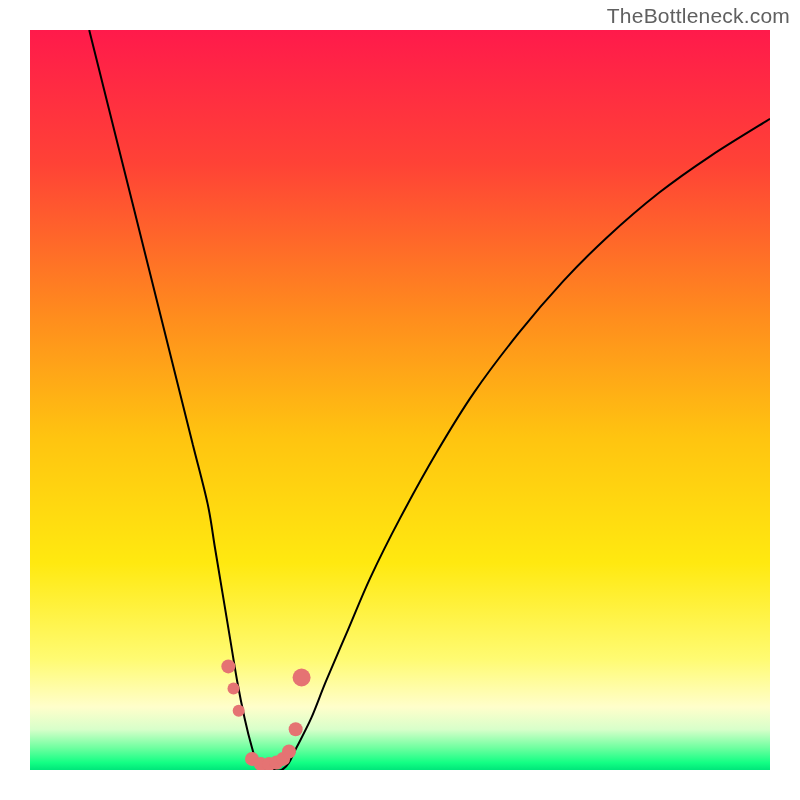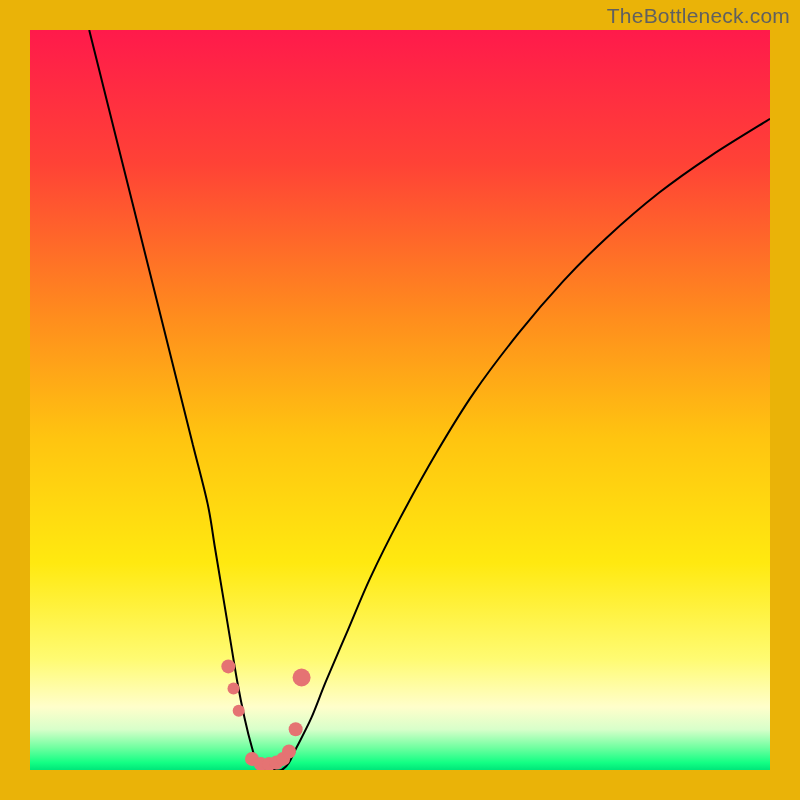--- a/index.html
+++ b/index.html
@@ -10,21 +10,21 @@
     background: #000;
     overflow: hidden;
     font-family: Arial, Helvetica, sans-serif;
   }
   .frame {
     position: absolute;
     left: 0;
     top: 0;
     width: 800px;
     height: 800px;
-    background: #eab308;
+    background: #ffffff;
   }
   .plot {
     position: absolute;
     left: 30px;
     top: 30px;
     width: 740px;
     height: 740px;
     overflow: hidden;
   }
   .gradient {

